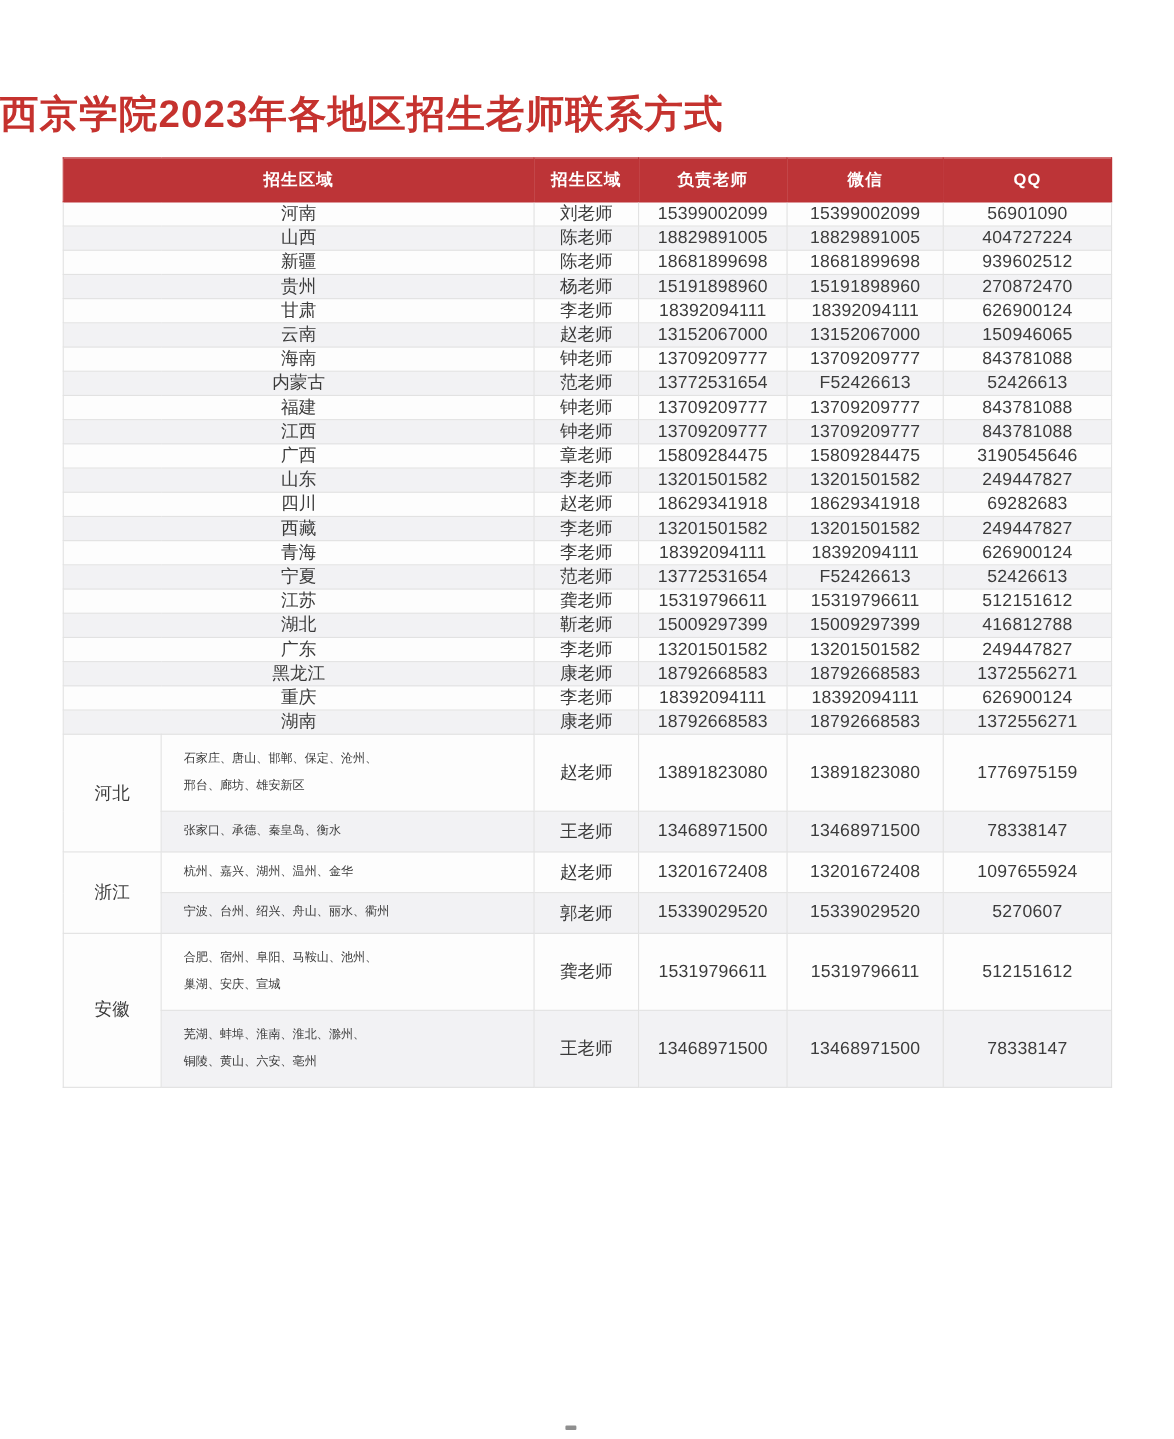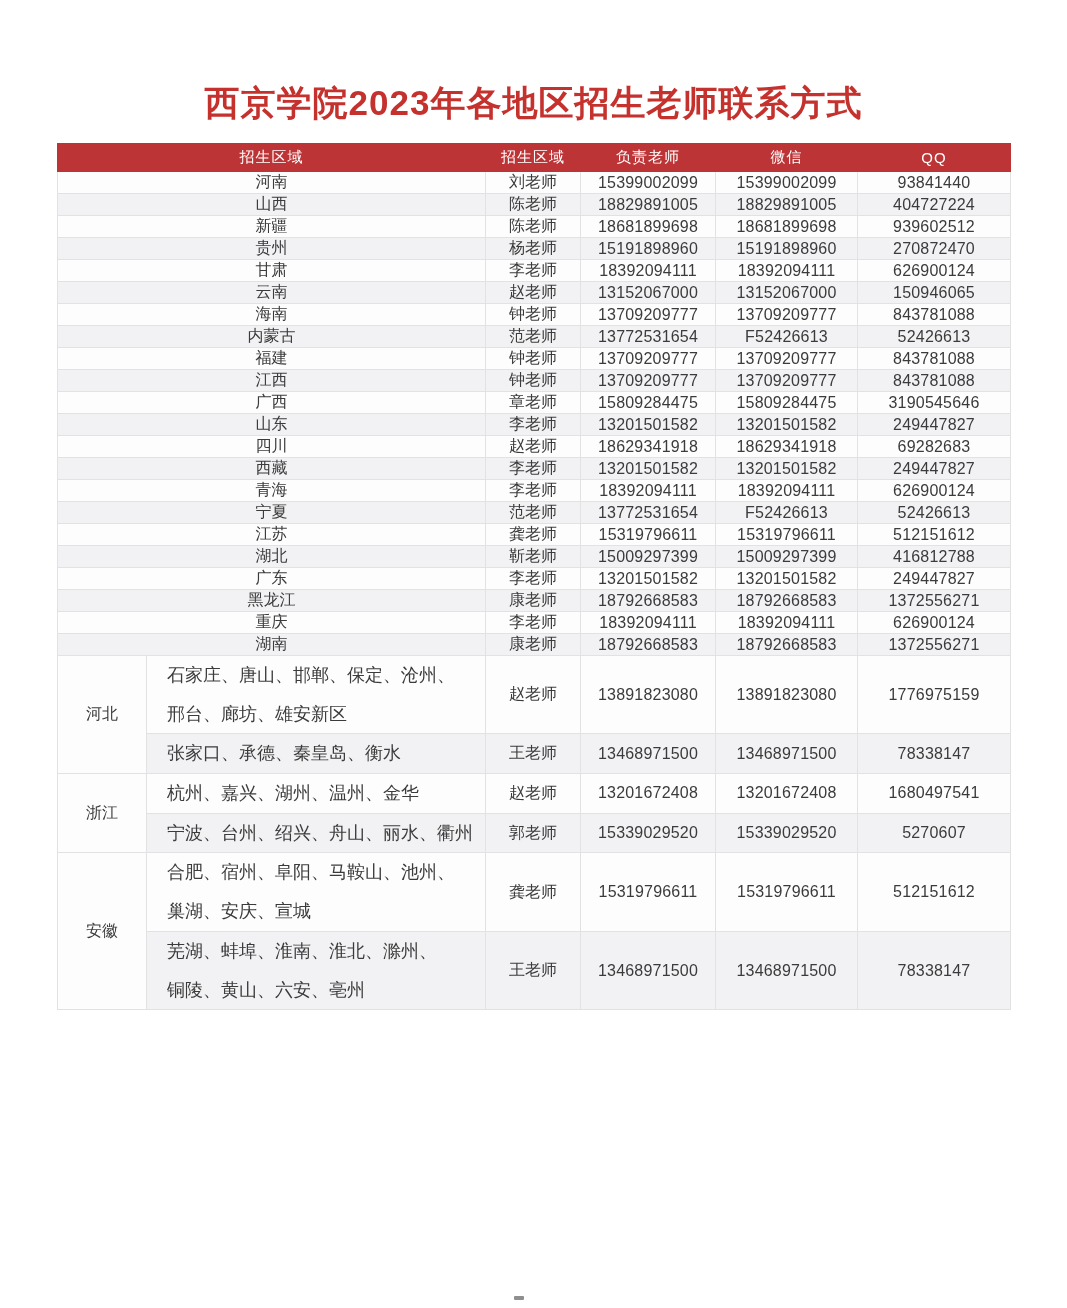--- a/index.html
+++ b/index.html
@@ -16,40 +16,40 @@
   body{
     width:1067px;height:1308px;
     background:#ffffff;
     position:relative;
     font-family:"Liberation Sans","DejaVu Sans",sans-serif;
     overflow:hidden;
   }
   .page-title{
     position:absolute;
     top:80px;left:0;width:100%;
-    text-align:center;
+    text-align:left;
     font-size:35px;
     font-weight:bold;
     color:var(--title);
     letter-spacing:1px;
     margin:0;
   }
   table.contact-table{
     position:absolute;
     top:143px;left:57px;
     width:953px;
     border-collapse:collapse;
     table-layout:fixed;
   }
   thead th{
     background:var(--header-bg);
     color:var(--header-text);
     font-size:15px;
-    font-weight:normal;
-    height:28px;
+    font-weight:bold;
+    height:40px;
     border:1px solid var(--header-bg);
     letter-spacing:1px;
   }
   tbody td{
     font-size:16px;
     color:var(--body-text);
     text-align:center;
     vertical-align:middle;
     border:1px solid var(--border);
     background:var(--row-white);
@@ -59,21 +59,21 @@
   tr.row-s{height:20px;}
   tr.row-m{height:37px;}
   tr.row-tall{height:70px;}
   td.c-province{background:var(--row-white);}
   td.c-cities{
     text-align:left;
     padding-left:20px;
     padding-right:8px;
     white-space:pre-line;
     line-height:2.15;
-    font-size:18px;
+    font-size:11px;
   }
   td.c-phone,td.c-wechat,td.c-qq{
     font-size:16px;
     letter-spacing:0.2px;
   }
   .home-dash{
     position:absolute;
     left:514px;top:1296px;
     width:10px;height:4px;
     background:#8f8f8f;
@@ -102,21 +102,21 @@
         <th>微信</th>
         <th>QQ</th>
       </tr>
   </thead>
   <tbody id="table-body">
       <tr class="row-s">
         <td colspan="2" class="c-region">河南</td>
         <td class="c-teacher">刘老师</td>
         <td class="c-phone">15399002099</td>
         <td class="c-wechat">15399002099</td>
-        <td class="c-qq">93841440</td>
+        <td class="c-qq">56901090</td>
       </tr>
       <tr class="row-s alt">
         <td colspan="2" class="c-region">山西</td>
         <td class="c-teacher">陈老师</td>
         <td class="c-phone">18829891005</td>
         <td class="c-wechat">18829891005</td>
         <td class="c-qq">404727224</td>
       </tr>
       <tr class="row-s">
         <td colspan="2" class="c-region">新疆</td>
@@ -273,21 +273,21 @@
         <td class="c-phone">13468971500</td>
         <td class="c-wechat">13468971500</td>
         <td class="c-qq">78338147</td>
       </tr>
       <tr class="row-m">
         <td rowspan="2" class="c-province">浙江</td>
         <td class="c-cities">杭州、嘉兴、湖州、温州、金华</td>
         <td class="c-teacher">赵老师</td>
         <td class="c-phone">13201672408</td>
         <td class="c-wechat">13201672408</td>
-        <td class="c-qq">1680497541</td>
+        <td class="c-qq">1097655924</td>
       </tr>
       <tr class="row-m alt">
         <td class="c-cities">宁波、台州、绍兴、舟山、丽水、衢州</td>
         <td class="c-teacher">郭老师</td>
         <td class="c-phone">15339029520</td>
         <td class="c-wechat">15339029520</td>
         <td class="c-qq">5270607</td>
       </tr>
       <tr class="row-tall">
         <td rowspan="2" class="c-province">安徽</td>

